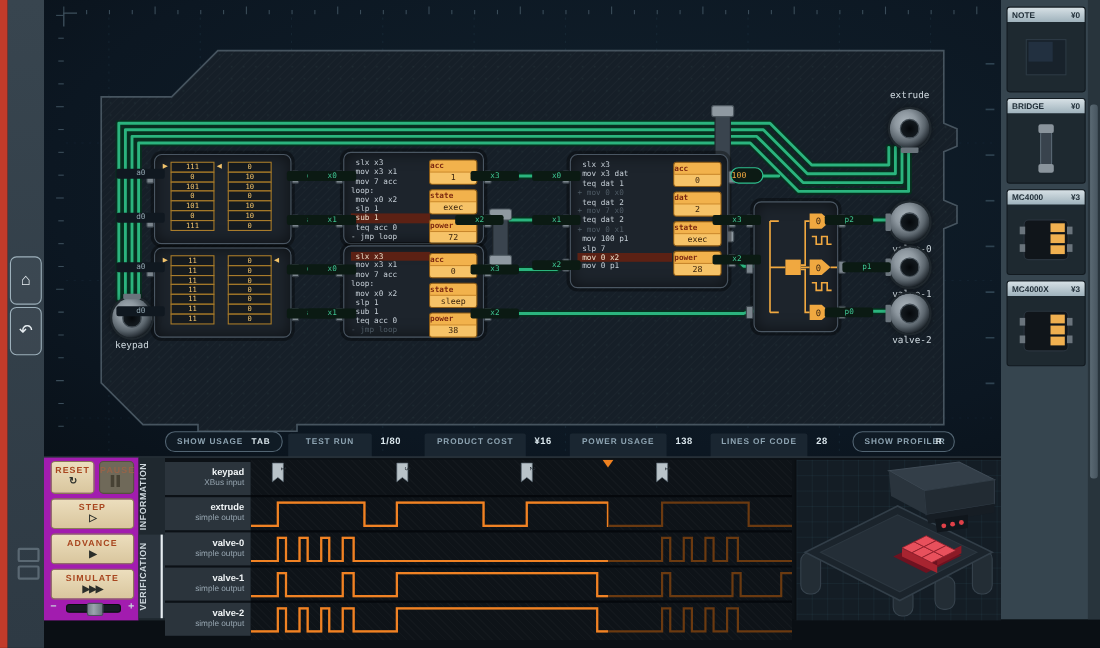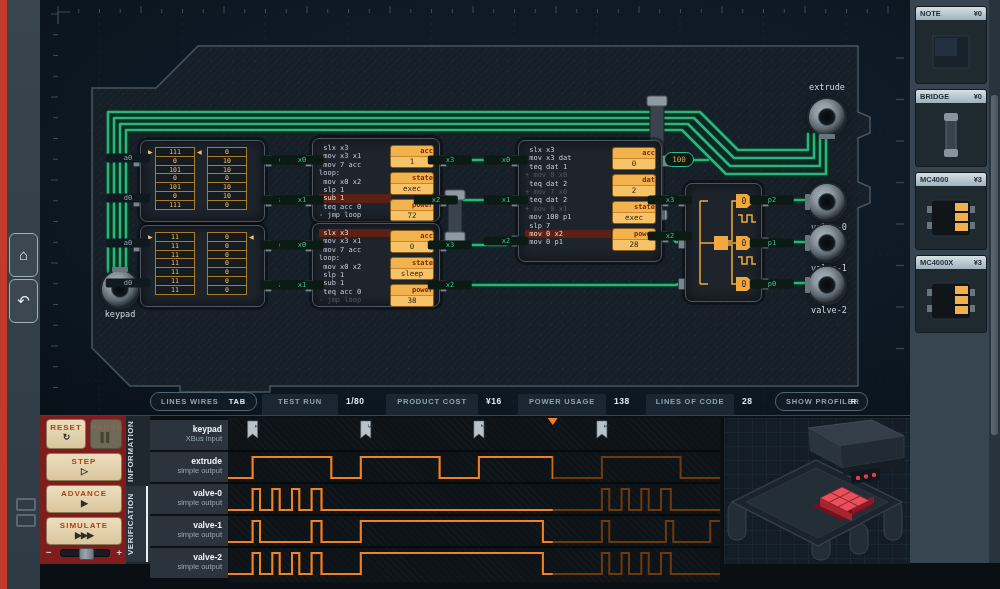--- a/index.html
+++ b/index.html
@@ -19,47 +19,47 @@
 
 
 .chip{position:absolute;background:#1d242c;border:1px solid #4a5662;border-radius:7px;box-shadow:0 0 0 3px rgba(0,0,0,.35),inset 0 0 14px rgba(0,0,0,.55)}
 .pin{position:absolute;width:7px;height:12px;background:#7b858d;border:1px solid #39424a;border-radius:1.5px}
 .code{position:absolute;left:6px;top:5px}
 .ln{font:7px/8.4px "DejaVu Sans Mono",monospace;color:#c4cdd5;white-space:pre}
 .ln.dim{color:#4e5a64}
 .ln.active{background:#5c2114;color:#ecdfc9}
 .regs{position:absolute;right:5px;top:6px;width:44px}
 .reg{background:#f2b24c;border:1px solid #8a5a16;border-radius:3px;margin-bottom:4px;overflow:hidden}
-.reg-l{font:bold 7px/9px "DejaVu Sans Mono",monospace;color:#7c2810;text-align:right;border-bottom:1px solid #c8872c;padding-top:1px}
+.reg-l{font:bold 7px/9px "DejaVu Sans Mono",monospace;color:#7c2810;text-align:left;border-bottom:1px solid #c8872c;padding-top:1px}
 .reg-v{font:7.5px/10px "DejaVu Sans Mono",monospace;color:#39230d;text-align:center;background:#f6c368}
 .mem-col{position:absolute;top:7px;width:40px}
 .mcell{height:9.8px;border:1px solid #a87c2c;margin-top:-1px;background:rgba(8,6,2,.3);color:#f2c36b;font:6.5px/8.8px "DejaVu Sans Mono",monospace;text-align:center}
 .cursor{position:absolute;color:#f2c36b;font-size:6px;line-height:10px}
 
 
 .conn{position:absolute;width:36px;height:36px;border-radius:50%;background:radial-gradient(circle at 40% 35%,#aab4bb 0%,#8d979f 30%,#5b656d 55%,#2e363d 70%,#12181d 78%);box-shadow:0 0 0 2px #1f272d,0 0 8px rgba(0,0,0,.7)}
 .conn::after{content:"";position:absolute;inset:9px;border-radius:50%;background:radial-gradient(#05080b,#1a2228);border:1px solid #434d55}
 .conn.top::before{content:"";position:absolute;left:10px;top:-4px;width:16px;height:5px;background:#6a747c;border-radius:1px}
 .conn.bottom::before{content:"";position:absolute;left:10px;bottom:-4px;width:16px;height:5px;background:#6a747c;border-radius:1px}
 .conn.left::before{content:"";position:absolute;left:-4px;top:10px;width:5px;height:16px;background:#6a747c;border-radius:1px}
 .conn-label{position:absolute;transform:translateX(-50%);font:8.5px "DejaVu Sans Mono",monospace;color:#cfd9df;white-space:nowrap}
 .wlabel{position:absolute;transform:translate(-50%,-50%);font:7px/9px "DejaVu Sans Mono",monospace;color:#3fc492;background:#0b1a13;padding:0 18px;border-radius:2px;white-space:nowrap}
 .wlabel.port{color:#8fa3ad;background:#101820}
-#value-badge{position:absolute;left:624px;top:152px;width:30px;height:15px;border:1px solid #2fbf8f;border-radius:8px;background:#0c1a14;color:#f0a840;font:7.5px/13px "DejaVu Sans Mono",monospace;text-align:center}
+#value-badge{position:absolute;left:624px;top:152px;width:30px;height:15px;border:1px solid #2fbf8f;border-radius:8px;background:#0c1a14;color:#f0a840;font:7.5px/13px "DejaVu Sans Mono",monospace;}
 
 
 .slab{position:absolute;top:394px;height:33px;background:#1a2631;border-radius:2px;color:#8ea4b2;font:bold 7.5px/15px "Liberation Sans",sans-serif;letter-spacing:.8px;text-align:center}
 .sval{position:absolute;top:394px;height:15px;color:#dce8ee;font:bold 8.5px/15px "Liberation Sans",sans-serif;letter-spacing:.5px}
 .sbox{position:absolute;top:392px;height:19px;border:1px solid #526472;border-radius:9px;background:rgba(18,30,40,.7);font:bold 7.5px/17px "Liberation Sans",sans-serif;letter-spacing:.8px}
 .sbox .lab{position:absolute;left:10px;color:#8ea4b2}
 .sbox .key{position:absolute;right:10px;color:#dce8ee}
 
 
 #bottom-panel{position:absolute;left:40px;top:415px;width:870px;height:148px;background:#0c1116;border-top:1px solid #38454f}
-#controls{position:absolute;left:0;top:0;width:86px;height:148px;background:#7f1d1d}
+#controls{position:absolute;left:0;top:0;width:86px;height:148px;background:#a21caf}
 .cbtn{position:absolute;background:linear-gradient(#ecdebd,#d9c69e);border:1px solid #8a7a56;border-radius:4px;text-align:center;color:#a8461f;font:bold 8px "Liberation Sans",sans-serif;letter-spacing:1px;padding-top:3px}
 .cbtn .ic{display:block;color:#2a2e2a;font-size:9px;line-height:11px;letter-spacing:-1px}
 .cbtn.disabled{background:#6f6959;color:#96644a;border-color:#55503f}
 .cbtn.disabled .ic{color:#474234}
 #zoom-slider{position:absolute;left:6px;top:130px;width:80px;height:14px;color:#c9d4db;font:bold 9px/12px "DejaVu Sans Mono",monospace}
 #zoom-track{position:absolute;left:14px;top:3px;width:50px;height:8px;background:#161d23;border-radius:3px;border:1px solid #0a0e12}
 #zoom-handle{position:absolute;left:18px;top:-2px;width:15px;height:12px;background:linear-gradient(90deg,#77828b,#9aa5ad 40%,#6b767f);border-radius:2px;border:1px solid #49535b}
 #vtabs{position:absolute;left:86px;top:0;width:24px;height:148px;background:#1f282f}
 .vtab{position:absolute;left:0;width:24px;color:#cfd8de;font:bold 8px "Liberation Sans",sans-serif;letter-spacing:.5px;writing-mode:vertical-rl;transform:rotate(180deg);text-align:center}
 .vtab.active{background:#2b353e}
@@ -452,27 +452,27 @@
         <span class="wlabel" style="left: 410px; top: 160px;">x3</span>
         <span class="wlabel" style="left: 466px; top: 160px;">x0</span>
         <span class="wlabel" style="left: 396px; top: 200px;">x2</span>
         <span class="wlabel" style="left: 466px; top: 200px;">x1</span>
         <span class="wlabel" style="left: 410px; top: 245px;">x3</span>
         <span class="wlabel" style="left: 466px; top: 241px;">x2</span>
         <span class="wlabel" style="left: 410px; top: 285px;">x2</span>
         <span class="wlabel" style="left: 630px; top: 200px;">x3</span>
         <span class="wlabel" style="left: 630px; top: 236px;">x2</span>
         <span class="wlabel" style="left: 732px; top: 200px;">p2</span>
-        <span class="wlabel" style="left: 732px; top: 243px;">p1</span>
+        <span class="wlabel" style="left: 748px; top: 243px;">p1</span>
         <span class="wlabel" style="left: 732px; top: 284px;">p0</span>
       </div>
     <div id="value-badge">100</div>
 
     <div class="sbox" style="left:110px;width:107px">
-      <span class="lab">LINES WIRES</span>
+      <span class="lab">SHOW USAGE</span>
       <span class="key">TAB</span>
     </div>
     <div class="slab" style="left:222px;width:76px">TEST RUN</div>
     <div class="sval" style="left:306px">1/80</div>
     <div class="slab" style="left:346px;width:92px">PRODUCT COST</div>
     <div class="sval" style="left:446px">¥16</div>
     <div class="slab" style="left:478px;width:88px">POWER USAGE</div>
     <div class="sval" style="left:574px">138</div>
     <div class="slab" style="left:606px;width:88px">LINES OF CODE</div>
     <div class="sval" style="left:702px">28</div>

